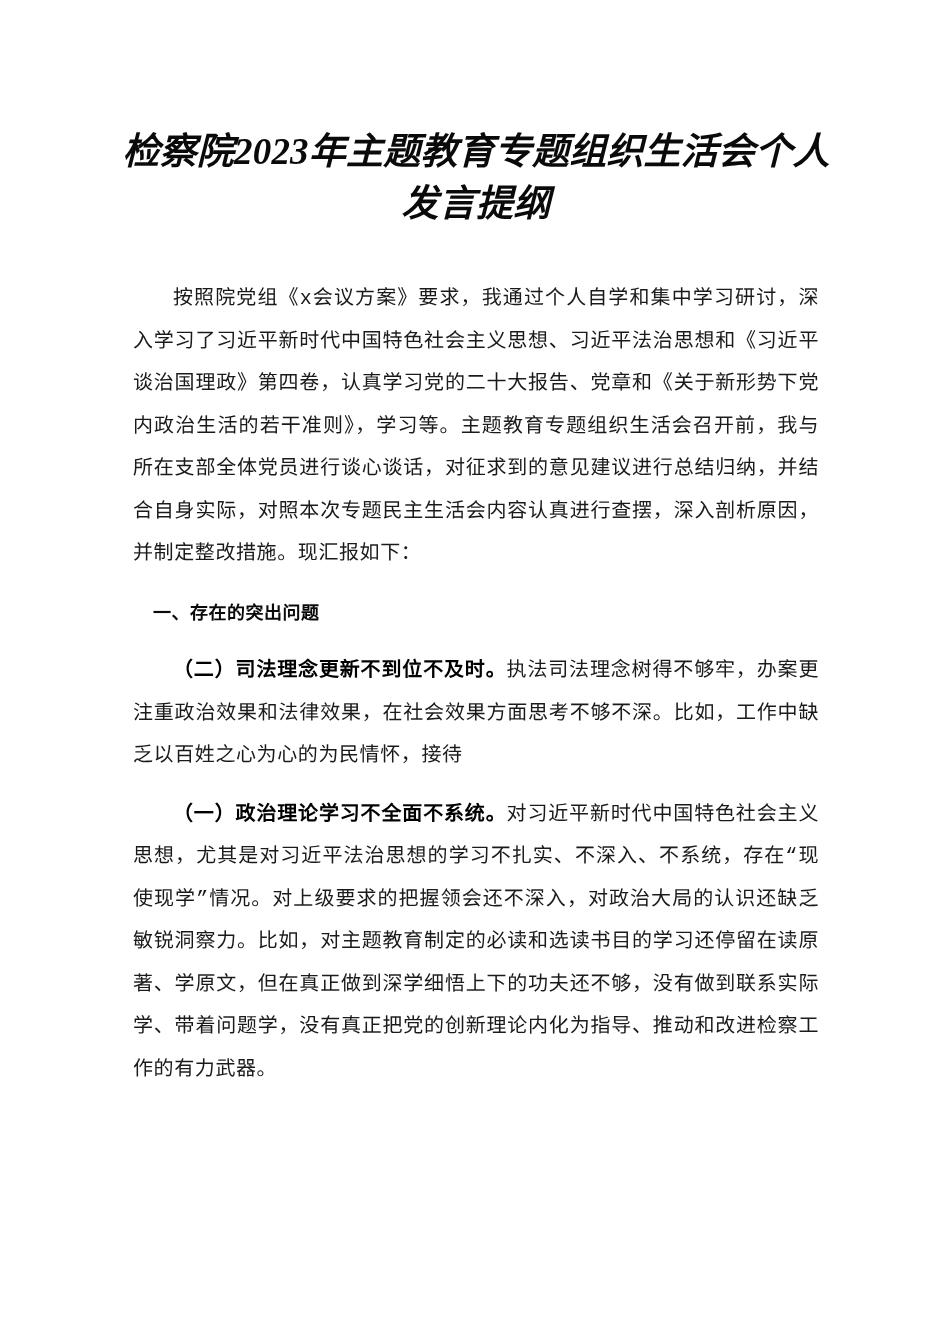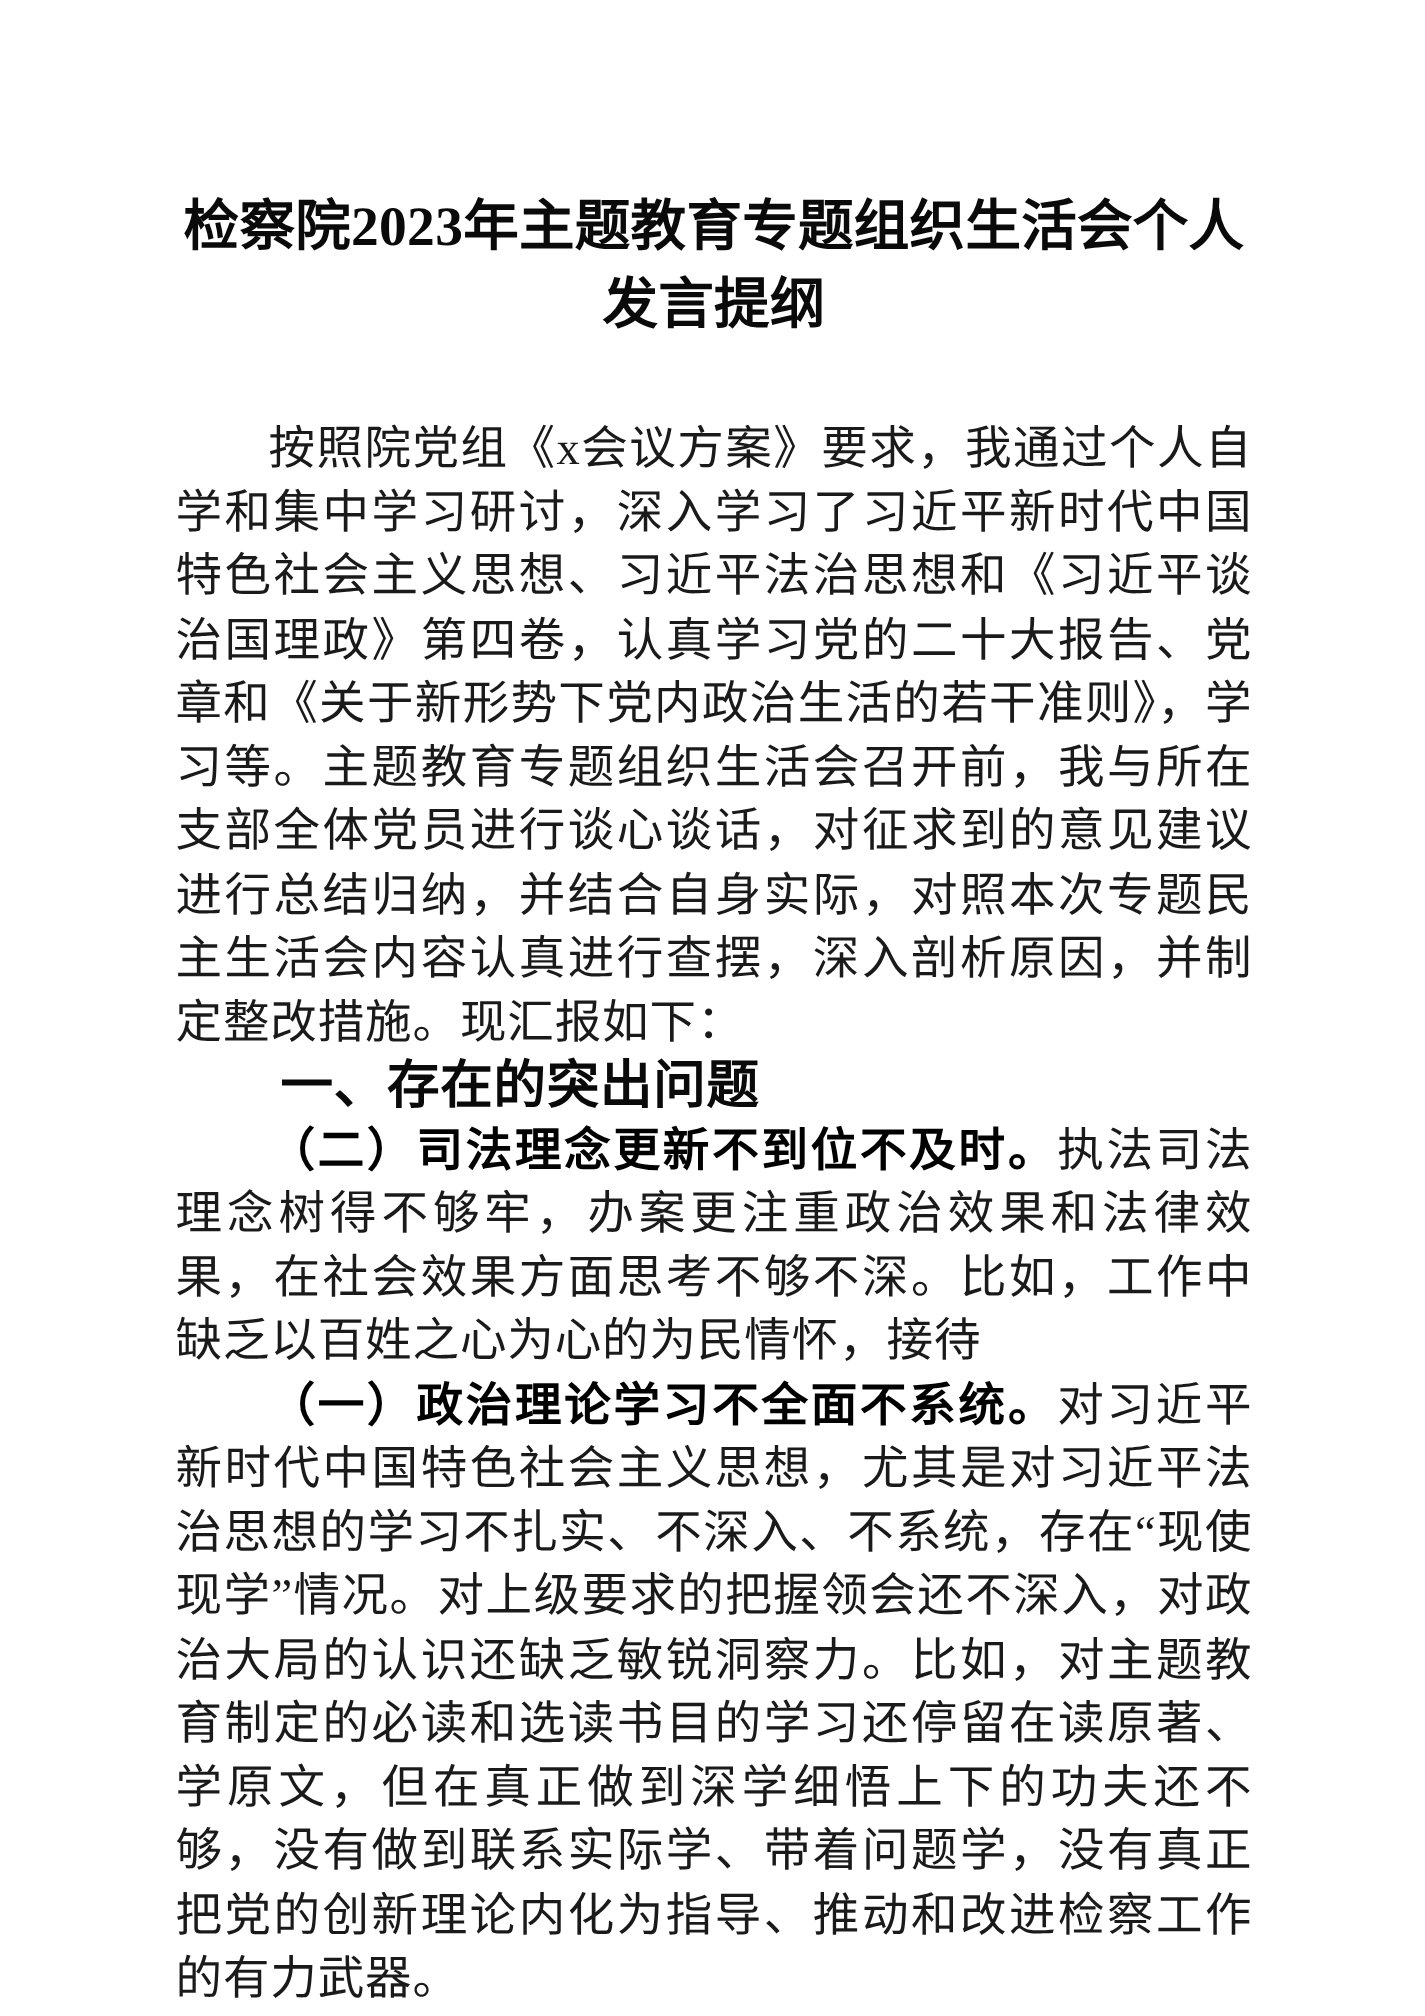--- a/index.html
+++ b/index.html
@@ -38,49 +38,50 @@
   .doc-title {
     font-family: "Liberation Serif", "DejaVu Serif", serif;
     font-weight: bold;
     font-size: 37px;
     line-height: 52px;
     text-align: center;
     letter-spacing: 0.2px;
     margin: 0 0 0 0;
     color: #0a0a0a;
     padding-top: 8px;
+    font-style: italic;
   }
 
   
   .para {
-    font-family: Liberation Serif, serif;
-    font-size: 31px;
+    font-family: Liberation Mono, monospace;
+    font-size: 20px;
     line-height: 42.5px;
     text-align: justify;
     text-justify: inter-ideograph;
     text-indent: 2em;
-    margin: 0;
+    margin: 16px;
     color: #1a1a1a;
     letter-spacing: 0.6px;
   }
 
   .para + .para {
     margin-top: 0;
   }
 
   
   .para-lead {
     margin-top: 48px;
   }
 
   
   .head1 {
     font-family: "Liberation Sans", "DejaVu Sans", sans-serif;
     font-weight: bold;
-    font-size: 35px;
+    font-size: 18px;
     line-height: 42.5px;
     text-indent: 2em;
     margin: 0;
     color: #0a0a0a;
     letter-spacing: 0.5px;
   }
 
   
   .lead-bold {
     font-weight: bold;

